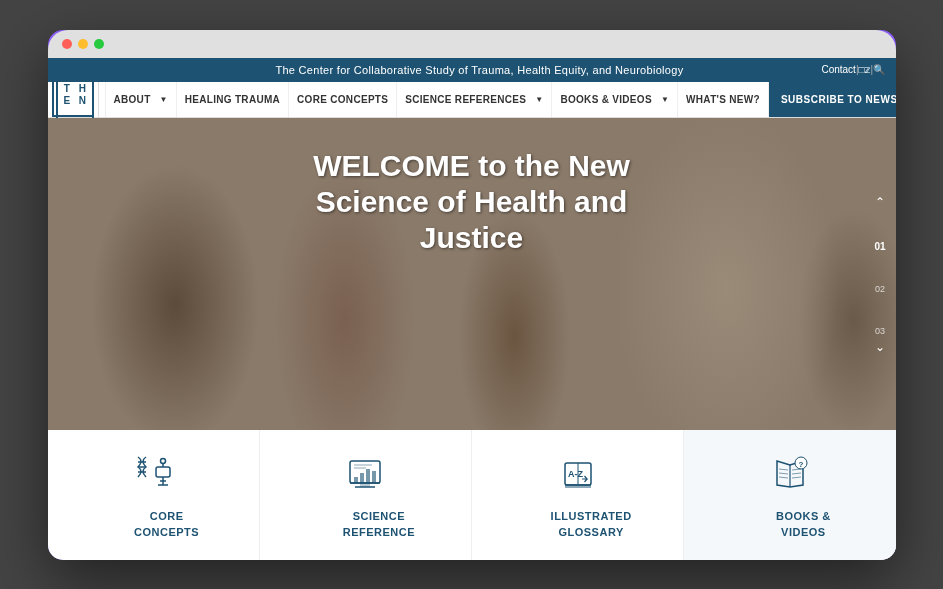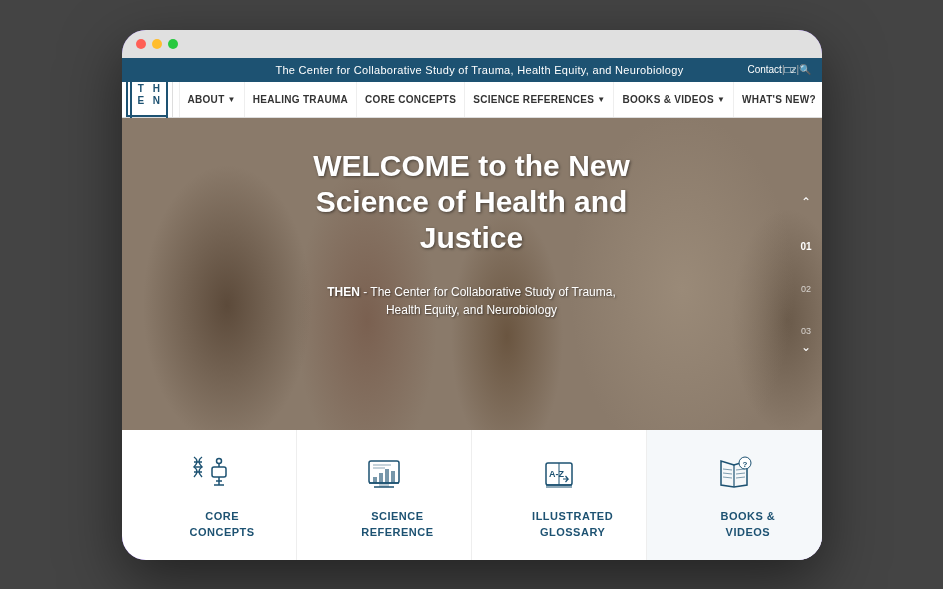--- a/index.html
+++ b/index.html
@@ -5,24 +5,24 @@
     * { box-sizing: border-box; margin: 0; padding: 0; }
     body {
       background: #444;
       display: flex;
       justify-content: center;
       align-items: center;
       min-height: 100vh;
       font-family: Arial, sans-serif;
     }
     .device-frame {
-      width: 700px;
+      width: 848px;
       height: 530px;
       background: #8b5cf6;
-      border-radius: 24px;
+      border-radius: 15px;
       box-shadow: 0 20px 60px rgba(0,0,0,0.5);
       overflow: hidden;
       position: relative;
       display: flex;
       flex-direction: column;
     }
     
     .device-top-bar {
       height: 28px;
       background: #e0e0e0;
@@ -135,20 +135,21 @@
       font-weight: bold;
       color: #333;
       padding: 0 8px;
       height: 100%;
       display: flex;
       align-items: center;
       cursor: pointer;
       white-space: nowrap;
       letter-spacing: 0.3px;
       border-right: 1px solid #eee;
+      gap: 6px;
     }
     .nav-item:first-child { border-left: 1px solid #eee; }
     .nav-item .arrow { font-size: 8px; margin-left: 3px; }
     .nav-subscribe {
       background: #1d5272;
       color: white;
       font-size: 10px;
       font-weight: bold;
       padding: 0 12px;
       height: 100%;
@@ -341,23 +342,20 @@
             <span>WHAT'S NEW?</span>
           </div>
           <div class="nav-subscribe">SUBSCRIBE TO NEWSLETTER</div>
         </div>
       </div>
 
       <div class="hero">
         <div class="people-bg"></div>
         <div class="hero-content">
           <h1 class="hero-title">WELCOME to the New Science of Health and Justice</h1>
-          <p class="hero-subtitle">
-            <strong>THEN</strong><span> - The Center for Collaborative Study of Trauma, Health Equity, and Neurobiology</span>
-          </p>
         </div>
         <div class="scroll-indicators">
           <span class="scroll-arrow">⌃</span>
           <span class="scroll-num active">01</span>
           <span class="scroll-num">02</span>
           <span class="scroll-num">03</span>
           <span class="scroll-arrow">⌄</span>
         </div>
       </div>
 

